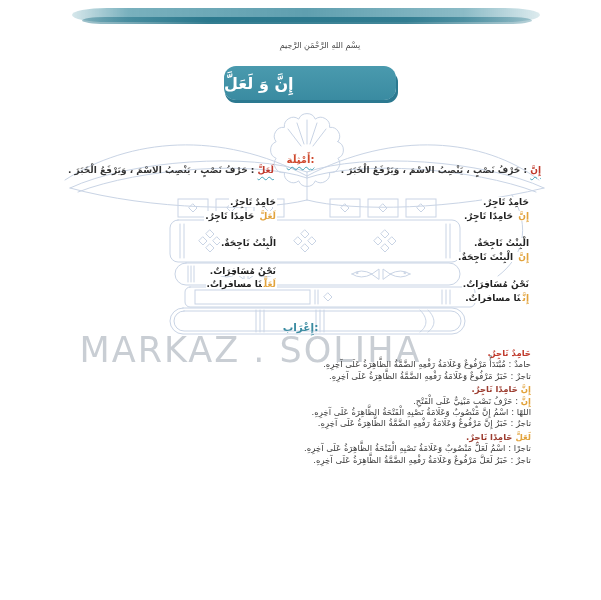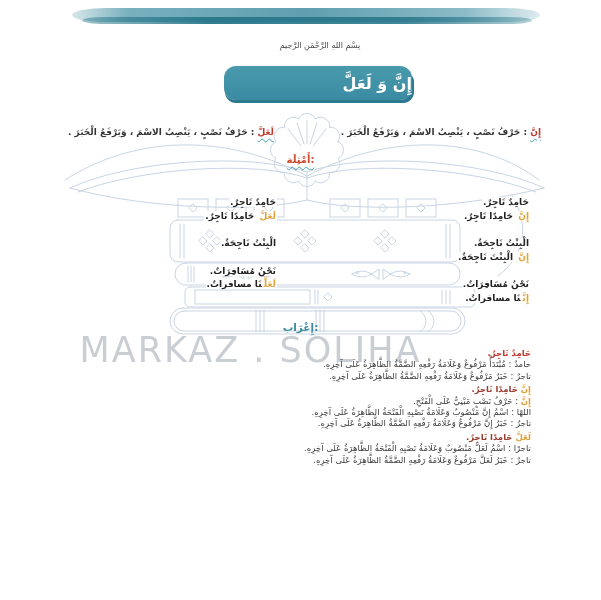--- a/index.html
+++ b/index.html
@@ -9,30 +9,30 @@
   .wash1{position:absolute;left:72px;top:8px;width:468px;height:14px;
          background:linear-gradient(90deg,rgba(69,146,164,.22),rgba(69,146,164,.72) 12%,
                     rgba(60,138,158,.82) 50%,rgba(69,146,164,.62) 84%,rgba(69,146,164,.18));
          border-radius:50px/10px;filter:blur(.4px);}
   .wash2{position:absolute;left:82px;top:17px;width:450px;height:7px;
          background:linear-gradient(90deg,rgba(47,123,143,.45),rgba(40,118,139,.95) 28%,
                     rgba(40,118,139,.88) 72%,rgba(47,123,143,.35));
          border-radius:40px/6px;}
   .bismillah{position:absolute;top:41px;left:320px;transform:translateX(-50%);
              font-size:8px;color:#4a4a4a;white-space:nowrap;z-index:2;}
-  .banner{position:absolute;left:224px;top:66px;width:188px;height:34px;
+  .banner{position:absolute;left:224px;top:66px;width:172px;height:34px;
           background:linear-gradient(180deg,#4a9aae,#3a8ba1);border-radius:12px;
           box-shadow:0 4px 0 -1px #2c7990,3px 4px 0 -1px #2c7990;
-          display:flex;align-items:center;justify-content:flex-end;z-index:2;}
+          display:flex;align-items:center;justify-content:flex-start;z-index:2;}
   .banner span{color:#ffffff;font-size:16px;font-weight:bold;}
   .illus{position:absolute;left:60px;top:100px;z-index:0;}
   .illus *{stroke:#c9d4e5;fill:none;stroke-width:1;stroke-linecap:round;}
   .defs{position:absolute;left:68px;right:60px;top:127px;display:flex;
         justify-content:space-between;font-size:9px;font-weight:600;color:#333;z-index:2;}
-  .def{white-space:nowrap;}
+  .def{white-space:nowrap;margin-top:38px;}
   .def .term{color:#c0392b;font-weight:700;
         text-decoration:underline wavy #43a3b8;text-decoration-thickness:1px;
         text-underline-offset:3px;}
   .sec-label{position:absolute;left:0;width:601px;text-align:center;font-weight:700;z-index:2;}
   .amthila{top:154px;font-size:10px;}
   .amthila span{color:#cf4a2e;text-decoration:underline wavy #43a3b8;
         text-decoration-thickness:1px;text-underline-offset:3px;padding:0 2px;}
   .irab-label{top:321px;font-size:10.5px;}
   .irab-label span{color:#3a8ba1;}
   .ex-col{position:absolute;text-align:right;font-size:9px;font-weight:600;color:#222;

